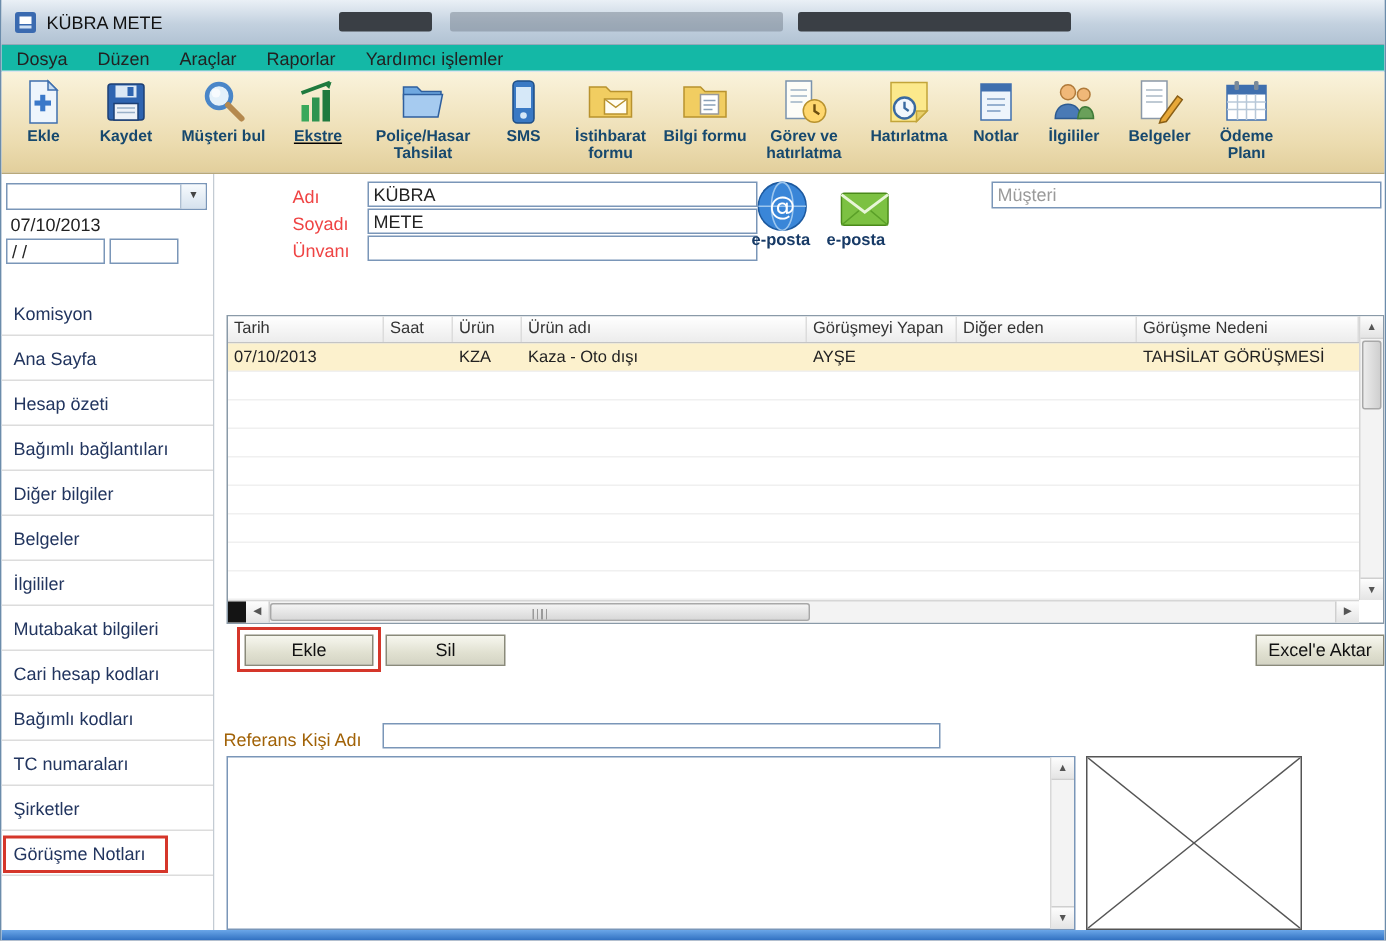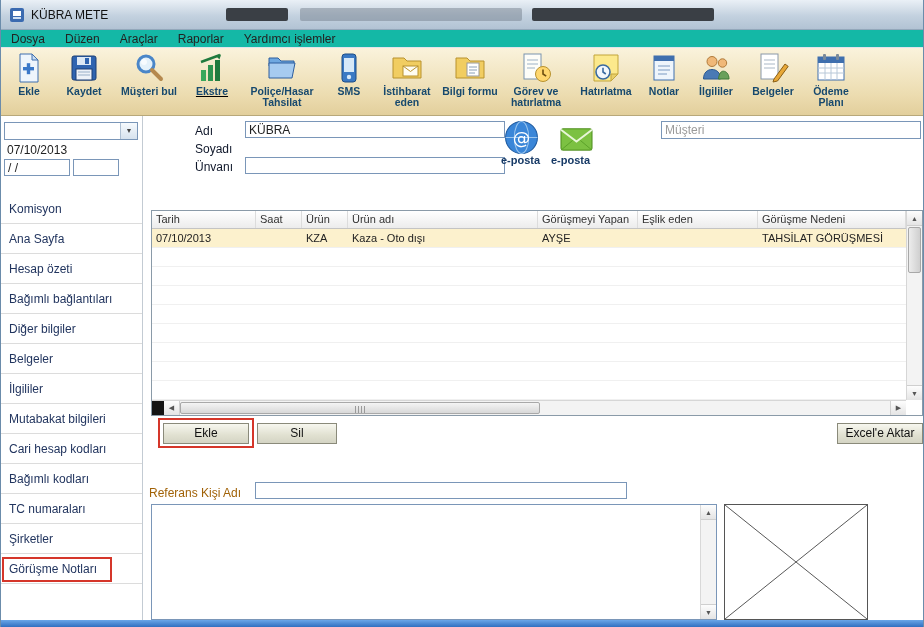--- a/index.html
+++ b/index.html
@@ -46,21 +46,21 @@
   .side-in1{position:absolute;left:3px;top:43px;width:66px;height:17px;}
   .side-in2{position:absolute;left:72px;top:43px;width:46px;height:17px;}
   .side-items{position:absolute;left:0;top:78px;width:141px;}
   .side-item{height:30px;line-height:30px;padding-left:8px;font-size:12px;color:#22355f;
     border-bottom:1px solid #dcdcdc;cursor:pointer;position:relative;white-space:nowrap;overflow:hidden;}
   .side-item.hl::after{content:"";position:absolute;left:1px;top:3px;width:106px;height:21px;
     border:2px solid #d5362a;pointer-events:none;}
 
   
   .main{position:absolute;left:142px;top:116px;width:782px;height:504px;background:#fff;}
-  .f-label{position:absolute;left:52px;font-size:12px;color:#0f172a;}
+  .f-label{position:absolute;left:52px;font-size:12px;color:#ef4444;}
   .f-input{position:absolute;left:102px;width:260px;height:17px;}
   .ep-icon{position:absolute;cursor:pointer;}
   .ep-icon svg{width:100%;height:100%;}
   .ep-lbl{position:absolute;top:38px;font-size:11px;font-weight:bold;color:#173a66;}
   .musteri{position:absolute;left:518px;top:5px;width:260px;height:18px;}
   .musteri::placeholder{color:#9a9a9a;}
 
   
   .grid{position:absolute;left:8px;top:94px;width:772px;height:206px;border:1px solid #8a9aa8;background:#fff;}
   .grid-head{display:flex;height:18px;background:linear-gradient(#fff,#ececec);border-bottom:1px solid #c4c4c4;width:754px;}
@@ -180,21 +180,21 @@
             <circle cx="16" cy="25" r="2.2" fill="#d6e8f8"></circle>
           </svg></span>
         <span class="tb-lbl">SMS</span>
       </div>
       <div class="tb-btn" style="width: 66px;">
         <span class="tb-icon"><svg viewBox="0 0 32 32">
             <path d="M2 6h11l3 3h14v17H2z" fill="#f1cd61" stroke="#b8922e"></path>
             <rect x="12" y="14" width="15" height="10" fill="#fffdf2" stroke="#b8922e"></rect>
             <path d="M12 14l7.5 5.5L27 14" fill="none" stroke="#b8922e"></path>
           </svg></span>
-        <span class="tb-lbl">İstihbarat eden</span>
+        <span class="tb-lbl">İstihbarat formu</span>
       </div>
       <div class="tb-btn" style="width: 56px;">
         <span class="tb-icon"><svg viewBox="0 0 32 32">
             <path d="M2 6h11l3 3h14v17H2z" fill="#f1cd61" stroke="#b8922e"></path>
             <rect x="13" y="11" width="12" height="13" fill="#fff" stroke="#999"></rect>
             <line x1="15" y1="15" x2="23" y2="15" stroke="#8aa0b8"></line>
             <line x1="15" y1="18" x2="23" y2="18" stroke="#8aa0b8"></line>
             <line x1="15" y1="21" x2="21" y2="21" stroke="#8aa0b8"></line>
           </svg></span>
         <span class="tb-lbl">Bilgi formu</span>
@@ -289,20 +289,21 @@
         <div class="side-item hl">Görüşme Notları</div>
       </div>
   </div>
 
   <div class="main">
 
     <span class="f-label" style="top:8px">Adı</span>
     <span class="f-label" style="top:26px">Soyadı</span>
     <span class="f-label" style="top:44px">Ünvanı</span>
     <input class="txt f-input" style="top: 5px;" value="KÜBRA">
+    <input class="txt f-input" style="top: 23px;" value="METE">
     <input class="txt f-input" style="top: 41px;" value="">
 
     <span class="ep-icon" style="left:360px;top:3px;width:37px;height:37px"><svg viewBox="0 0 36 36">
           <circle cx="18" cy="18" r="15.5" fill="#3a86d8" stroke="#1d5aa0"></circle>
           <ellipse cx="18" cy="18" rx="7" ry="15.5" fill="none" stroke="#9cc6ee"></ellipse>
           <line x1="2.5" y1="18" x2="33.5" y2="18" stroke="#9cc6ee"></line>
           <text x="18" y="24" font-size="17" font-family="DejaVu Sans" fill="#fff" text-anchor="middle">@</text>
         </svg></span>
     <span class="ep-icon" style="left:416px;top:6px;width:35px;height:33px"><svg viewBox="0 0 36 34">
           <rect x="2" y="7" width="32" height="22" rx="2" fill="#7cc142" stroke="#4a8a1a"></rect>
@@ -314,21 +315,21 @@
 
     <input class="txt musteri" placeholder="Müşteri" style="">
 
     <div class="grid">
       <div class="grid-head" id="grid-head">
           <div class="gh-cell" style="width: 104px;">Tarih</div>
           <div class="gh-cell" style="width: 46px;">Saat</div>
           <div class="gh-cell" style="width: 46px;">Ürün</div>
           <div class="gh-cell" style="width: 190px;">Ürün adı</div>
           <div class="gh-cell" style="width: 100px;">Görüşmeyi Yapan</div>
-          <div class="gh-cell" style="width: 120px;">Eşlik eden</div>
+          <div class="gh-cell" style="width: 120px;">Diğer eden</div>
           <div class="gh-cell" style="width: 148px;">Görüşme Nedeni</div>
         </div>
       <div id="grid-body">
           <div class="g-row sel">
             <div class="g-cell" style="width: 104px;">07/10/2013</div>
             <div class="g-cell" style="width: 46px;"></div>
             <div class="g-cell" style="width: 46px;">KZA</div>
             <div class="g-cell" style="width: 190px;">Kaza - Oto dışı</div>
             <div class="g-cell" style="width: 100px;">AYŞE</div>
             <div class="g-cell" style="width: 120px;"></div>

